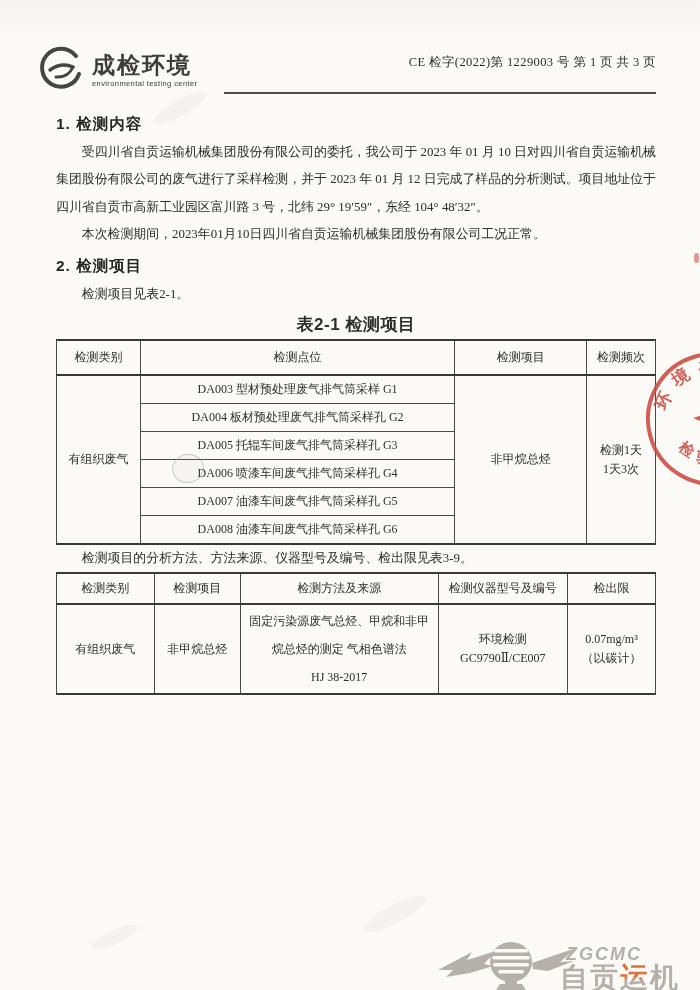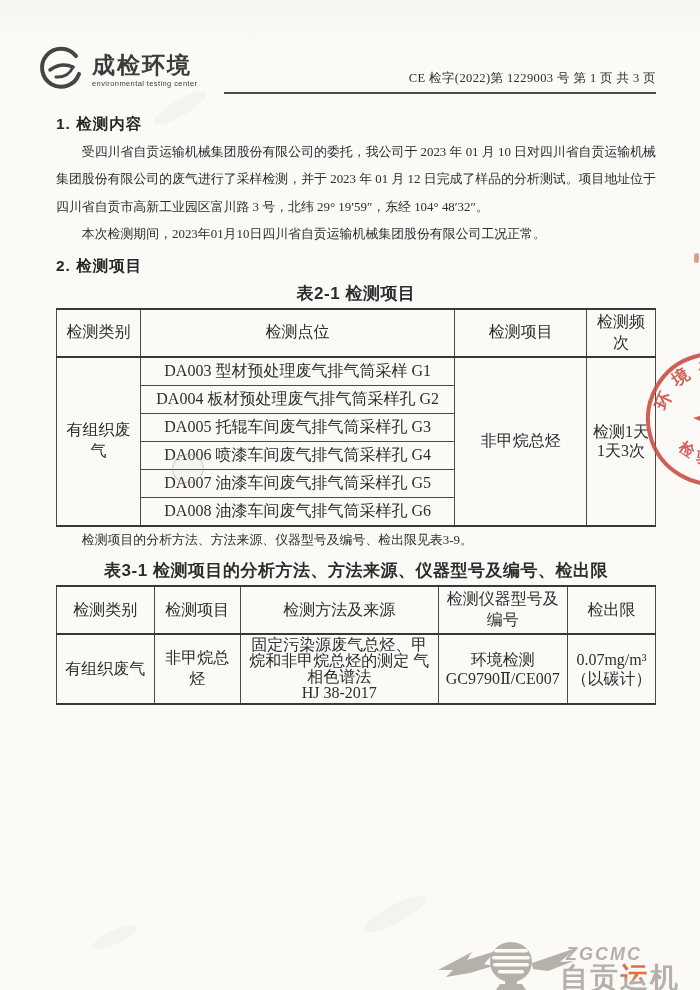--- a/index.html
+++ b/index.html
@@ -15,42 +15,42 @@
   }
   
   .header{display:flex; align-items:flex-end; padding:46px 44px 0 38px;}
   .logo-block{display:flex; align-items:center; width:186px; flex:none;}
   .logo-icon{width:48px; height:48px; flex:none;}
   .logo-texts{margin-left:6px;}
   .brand{font-family:"Liberation Sans","DejaVu Sans",sans-serif; font-weight:800;
          font-size:23px; letter-spacing:2px; color:#3c3c3c; line-height:24px; white-space:nowrap;}
   .tagline{font-family:"Liberation Sans","DejaVu Sans",sans-serif; font-size:7.5px;
            color:#3c3c3c; letter-spacing:.4px; margin-top:2px; white-space:nowrap;}
-  .header-rule{flex:1; border-bottom:2px solid #4c4c4c; padding-bottom:5px;
+  .header-rule{flex:1; border-bottom:2px solid #4c4c4c; padding-bottom:21px;
                text-align:right; font-size:12.5px; color:#2d2d2d; letter-spacing:.4px; white-space:nowrap;}
   
   .content{margin:0 44px 0 56px;}
   .h-sec{font-family:"Liberation Sans","DejaVu Sans",sans-serif; font-weight:700;
          font-size:15.5px; color:#262626; margin:20px 0 4px 0; letter-spacing:1px;}
   .h-sec2{margin-top:7px;}
   .h-sec3{margin-top:9px;}
   p.body{font-size:12.9px; line-height:27.4px; text-align:justify; text-indent:2em; margin:0;}
   .tbl-title{font-family:"Liberation Sans","DejaVu Sans",sans-serif; font-weight:700;
              font-size:17px; text-align:center; margin:5px 0 3px 0; letter-spacing:.5px;}
   
-  table.rpt{width:100%; border-collapse:collapse; font-size:16px; color:#2e2e2e;
+  table.rpt{width:100%; border-collapse:collapse; font-size:12px; color:#2e2e2e;
             border:1px solid #4a4a4a; border-top:2.5px solid #383838; border-bottom:2.5px solid #383838;}
   table.rpt th, table.rpt td{border:1px solid #4a4a4a; text-align:center; vertical-align:middle;
             font-weight:normal; padding:2px 3px;}
   table.rpt thead th{height:29px; border-bottom:2px solid #383838;}
   table.t21 td{height:23px;}
   table.t31 thead th{height:25px;}
   table.t31 td{height:58px;}
   .preline{white-space:pre-line; line-height:19px;}
-  .method-cell{line-height:16px;}
+  .method-cell{line-height:28px;}
   
   .stamp{position:absolute; left:634px; top:340px; width:158px; height:158px; opacity:.88;}
   .red-speck{position:absolute; right:1px; top:253px; width:5px; height:10px;
              background:rgba(204,75,65,.55); border-radius:40%;}
   .faint-ring{position:absolute; left:172px; top:454px; width:30px; height:27px;
               border:1.5px solid rgba(166,146,132,.45); border-radius:50%;
               transform:rotate(-12deg); background:rgba(186,166,150,.07);}
   
   .footer-logo{position:absolute; right:0; bottom:0; width:262px; height:50px;}
   .smudge{position:absolute; background:rgba(120,115,108,.05); border-radius:50%;}
@@ -78,20 +78,21 @@
     <div class="header-rule">CE 检字(2022)第 1229003 号 第 1 页 共 3 页</div>
   </div>
 
   <div class="content">
 
     <div class="h-sec">1. 检测内容</div>
     <p class="body">受四川省自贡运输机械集团股份有限公司的委托，我公司于 2023 年 01 月 10 日对四川省自贡运输机械集团股份有限公司的废气进行了采样检测，并于 2023 年 01 月 12 日完成了样品的分析测试。项目地址位于四川省自贡市高新工业园区富川路 3 号，北纬 29° 19′59″，东经 104° 48′32″。</p>
     <p class="body">本次检测期间，2023年01月10日四川省自贡运输机械集团股份有限公司工况正常。</p>
 
     <div class="h-sec h-sec2">2. 检测项目</div>
+    <p class="body">检测项目见表2-1。</p>
     <div class="tbl-title">表2-1 检测项目</div>
 
     <table class="rpt t21">
       <colgroup>
           <col style="width:14%">
           <col style="width:52.5%">
           <col style="width:22%">
           <col style="width:11.5%">
         </colgroup>
       <thead>
@@ -122,21 +123,20 @@
         <tr>
             <td>DA007 油漆车间废气排气筒采样孔 G5</td>
           </tr>
         <tr>
             <td>DA008 油漆车间废气排气筒采样孔 G6</td>
           </tr>
       </tbody>
     </table>
 
     <p class="body">检测项目的分析方法、方法来源、仪器型号及编号、检出限见表3-9。</p>
-    <div class="tbl-title">表3-1 检测项目的分析方法、方法来源、仪器型号及编号、检出限</div>
 
     <table class="rpt t31">
       <colgroup>
           <col style="width:16.3%">
           <col style="width:14.4%">
           <col style="width:33%">
           <col style="width:21.6%">
           <col style="width:14.7%">
         </colgroup>
       <thead>

